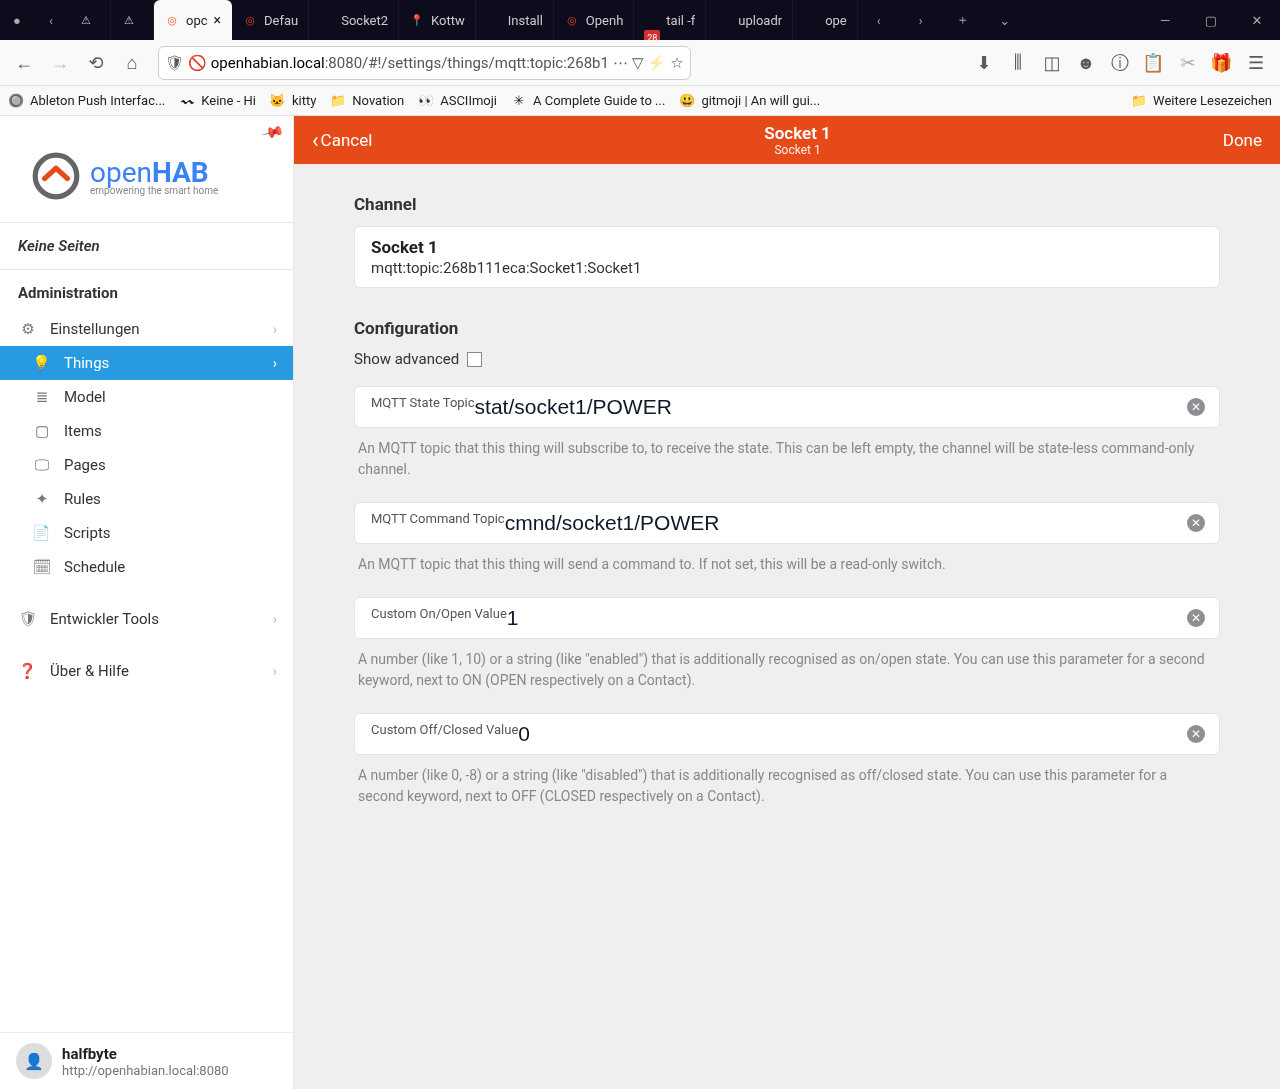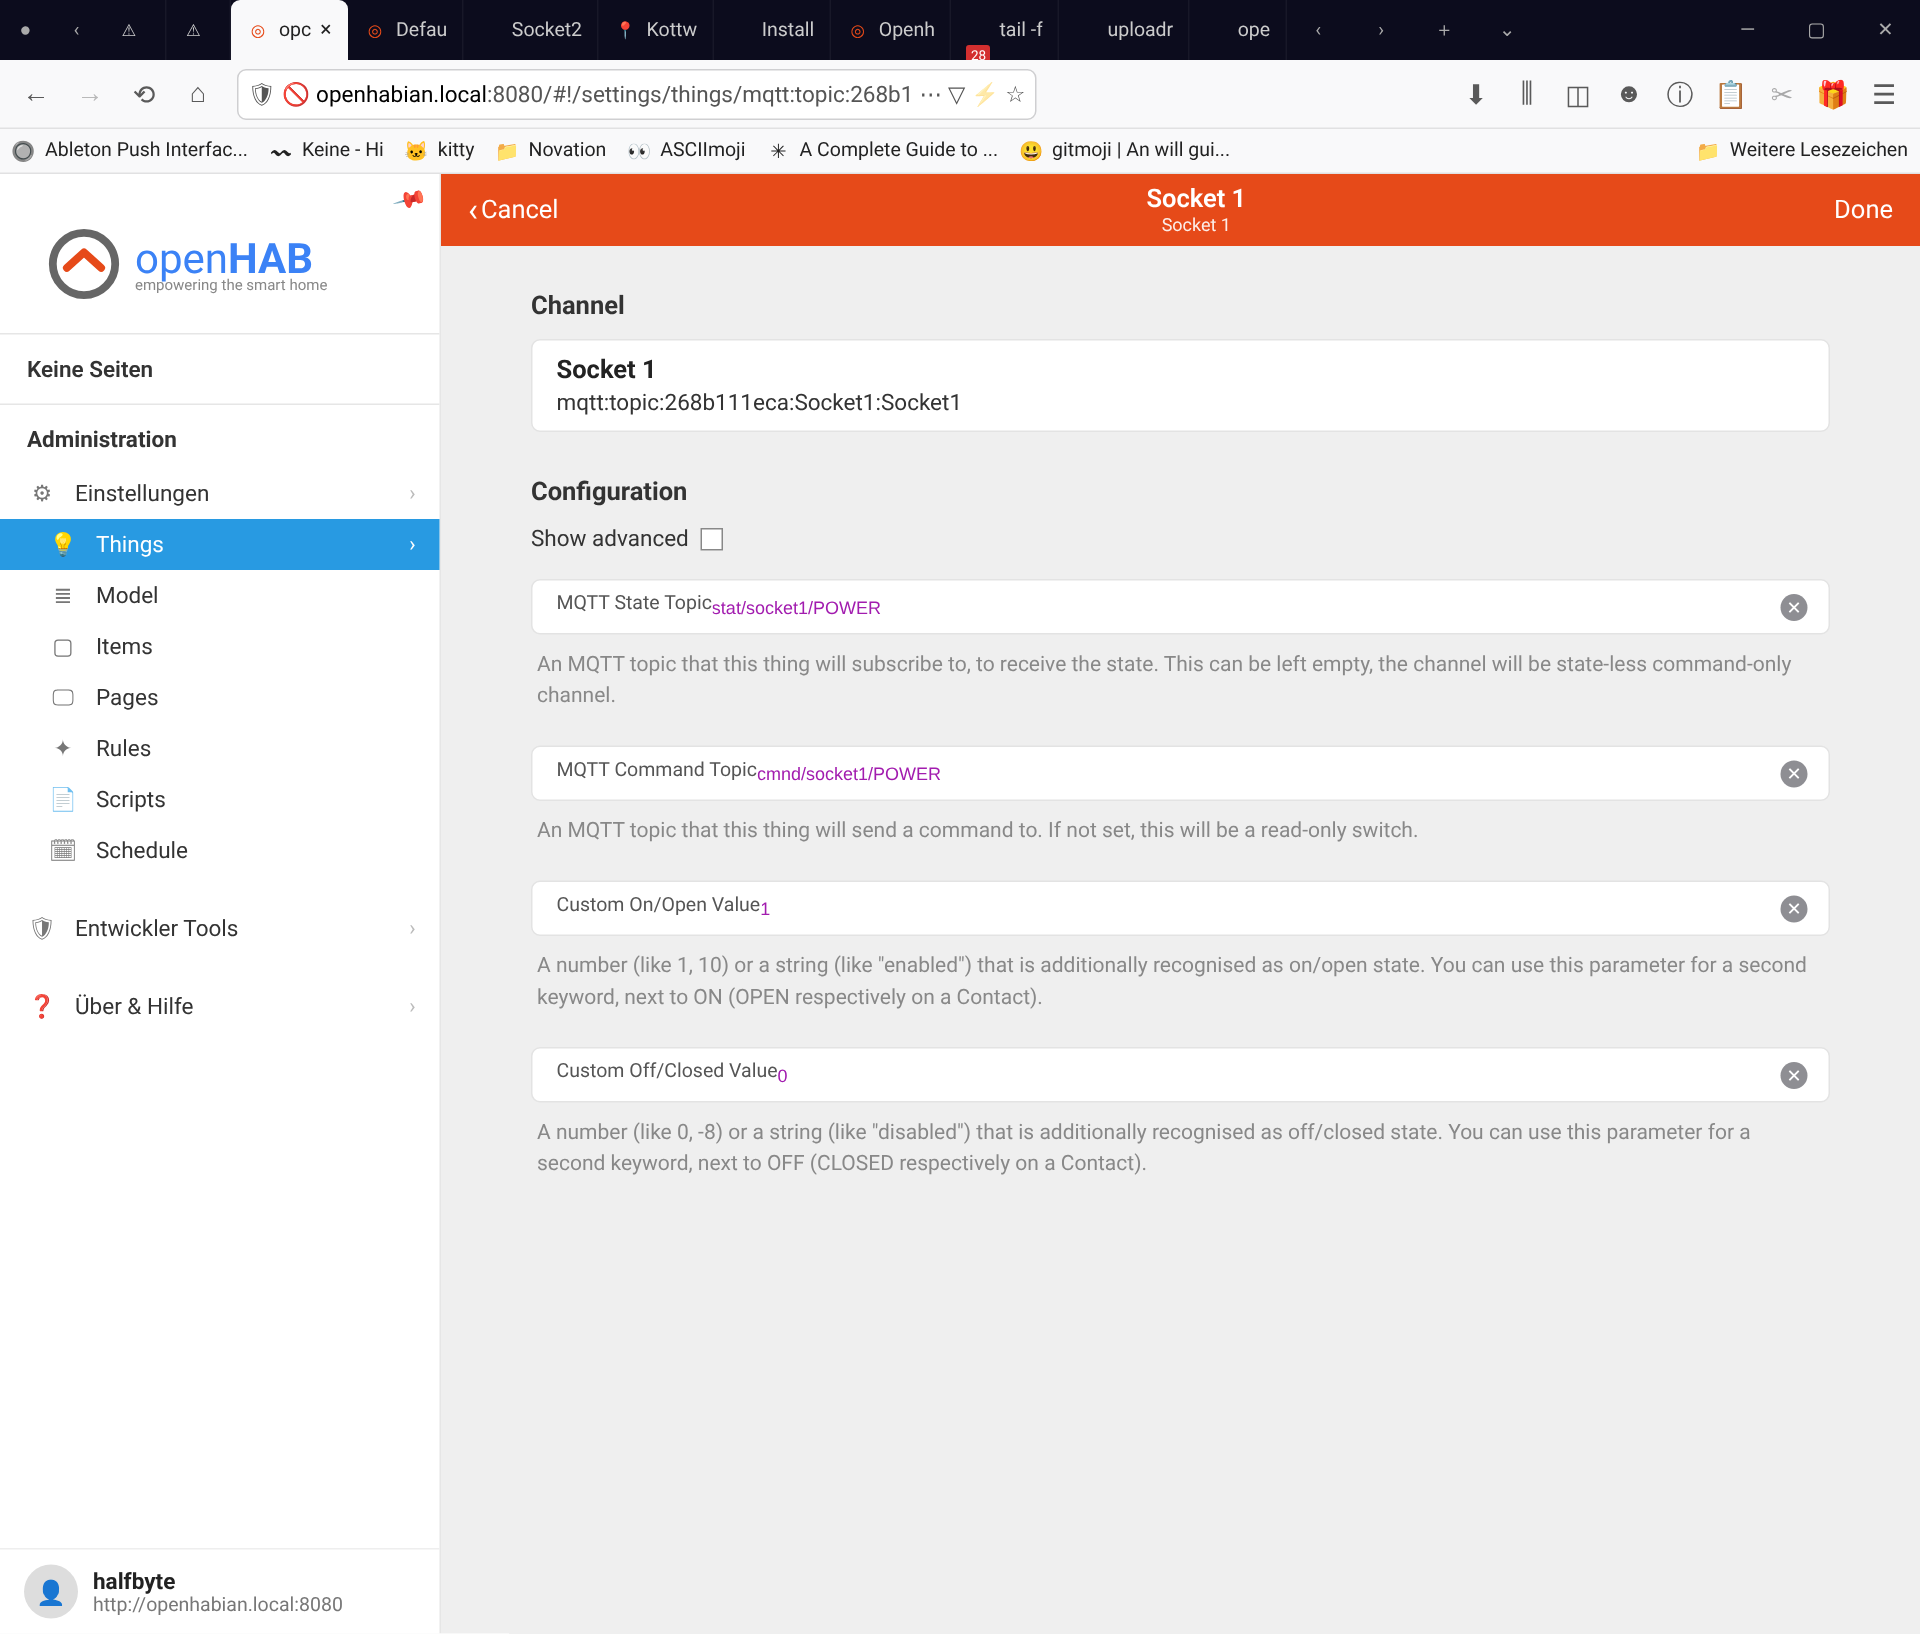--- a/index.html
+++ b/index.html
@@ -32,21 +32,21 @@
 
 
 .app { display: flex; height: calc(100% - 116px); }
 .sidebar { width: 294px; background: #fff; border-right: 1px solid #e6e6e6; display: flex; flex-direction: column; position: relative; }
 .sidebar .pin { position: absolute; top: 8px; right: 10px; color: #aaa; transform: rotate(30deg); font-size: 15px; }
 .logo-wrap { padding: 34px 30px 20px; display: flex; align-items: center; gap: 8px; }
 .logo-text { font-size: 28px; color: #3b82f6; font-weight: 400; }
 .logo-text .bold { font-weight: 700; }
 .logo-sub { font-size: 10px; color: #888; text-align: center; margin-top: -4px; }
 
-.side-section-top { border-top: 1px solid #e6e6e6; border-bottom: 1px solid #e6e6e6; padding: 14px 18px; font-size: 15px; color: #333; font-weight: 600; }
+.side-section-top { border-top: 1px solid #e6e6e6; border-bottom: 1px solid #e6e6e6; padding: 14px 18px; font-size: 15px; color: #333; font-weight: 600; font-style: italic; }
 .side-section-h { padding: 14px 18px 10px; font-size: 15px; color: #333; font-weight: 700; }
 .side-item { display: flex; align-items: center; padding: 8px 16px; font-size: 15px; color: #333; cursor: pointer; position: relative; }
 .side-item.sub { padding-left: 30px; }
 .side-item .ic { width: 24px; text-align: center; color: #777; margin-right: 10px; font-size: 15px; }
 .side-item .chev { margin-left: auto; color: #bbb; font-size: 14px; }
 .side-item.active { background: #289ae2; color: #fff; }
 .side-item.active .ic, .side-item.active .chev { color: #fff; }
 
 .side-footer { margin-top: auto; padding: 10px 16px; display: flex; align-items: center; gap: 10px; border-top: 1px solid #eee; }
 .avatar { width: 36px; height: 36px; border-radius: 50%; background: #ddd; display: flex; align-items: center; justify-content: center; color: #999; }
@@ -65,21 +65,21 @@
 .sec-header { font-size: 17px; font-weight: 700; color: #333; margin: 30px 0 12px; }
 .card { background: #fff; border-radius: 6px; padding: 10px 16px; border: 1px solid #e3e3e3; }
 .channel-name { font-size: 17px; font-weight: 700; color: #222; }
 .channel-id { font-size: 15px; color: #333; margin-top: 2px; }
 
 .adv-row { text-align: right; font-size: 15px; color: #333; margin: 10px 0 18px; display: flex; justify-content: flex-start; align-items: center; gap: 8px; }
 .checkbox { width: 15px; height: 15px; border: 1px solid #888; background: #fff; }
 
 .field { background: #fff; border-radius: 6px; border: 1px solid #e3e3e3; padding: 8px 16px 8px; display: flex; position: relative; margin-top: 6px; }
 .field-label { font-size: 13px; color: #555; margin-bottom: 4px; }
-.field-input { font-size: 12px; color: #a21caf; border: none; outline: none; background: transparent; padding-right: 30px; }
+.field-input { font-size: 21px; color: #0f172a; border: none; outline: none; background: transparent; padding-right: 30px; }
 .clear-btn { position: absolute; right: 14px; top: 50%; transform: translateY(-50%); width: 18px; height: 18px; border-radius: 50%; background: #8e8e93; color: #fff; display: flex; align-items: center; justify-content: center; font-size: 12px; cursor: pointer; }
 .help-text { font-size: 14px; color: #888; padding: 10px 4px 16px; line-height: 1.5; }
 
 svg.oh-logo { width: 52px; height: 52px; }
 </style>
 </head>
 <body>
 
 <div class="browser-titlebar">
   <div class="tab-nav-btn">●</div>

